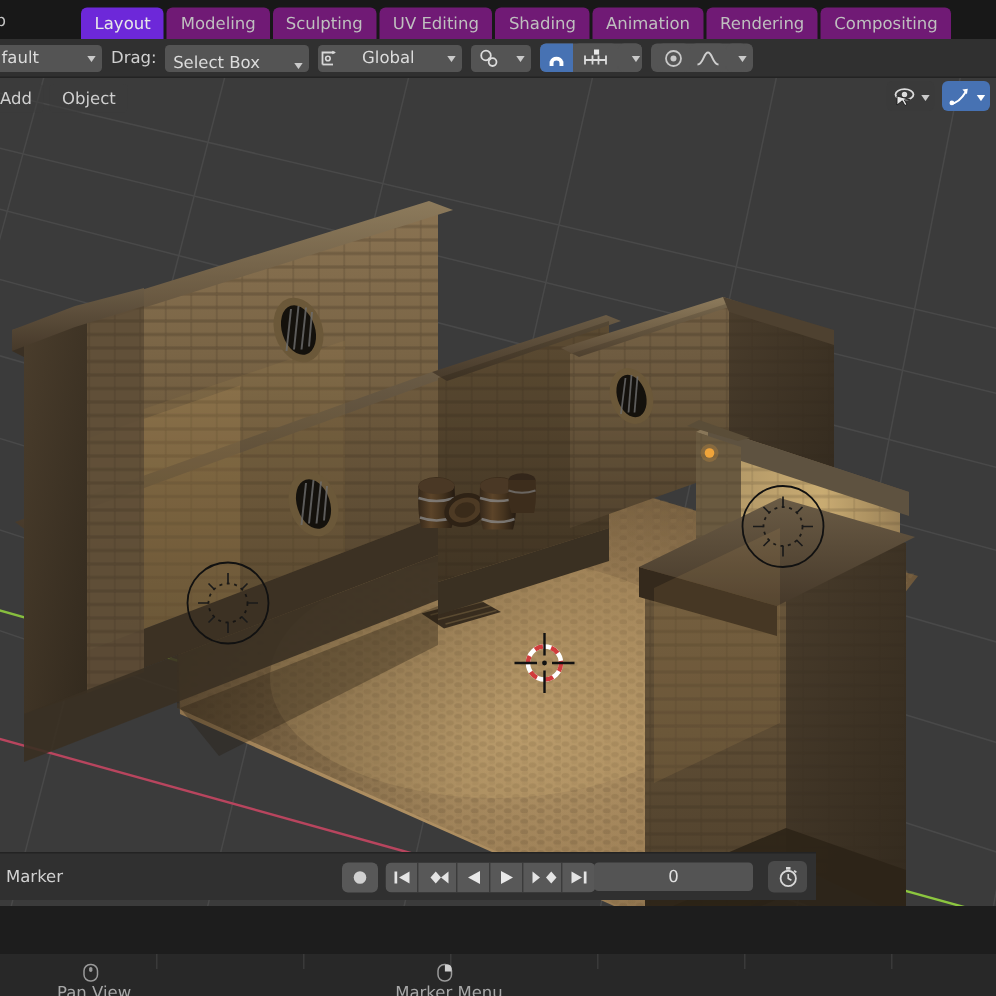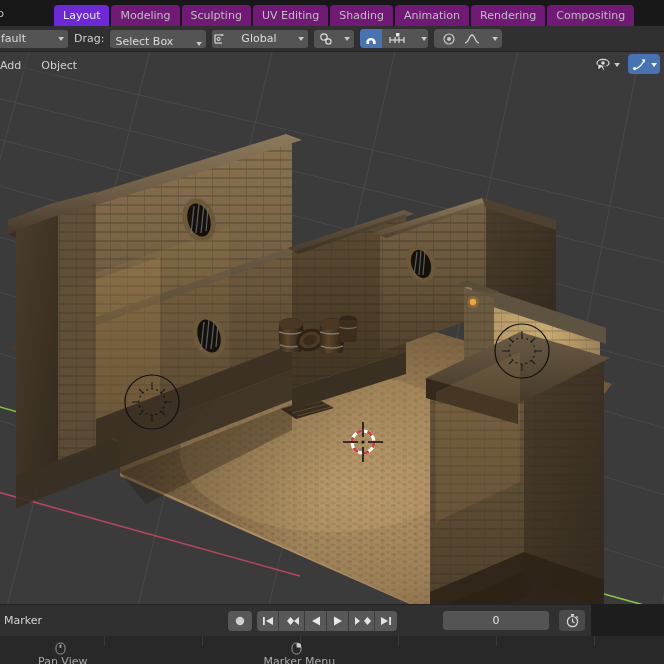--- a/index.html
+++ b/index.html
@@ -70,21 +70,21 @@
     position:absolute; right:4px; top:2px; display:flex; align-items:center; z-index:6;
   }
   .vbtn{
     height:20px; background:#3a3a3aee; border-radius:4px; display:flex;
     align-items:center; padding:0 4px; margin-left:5px;
   }
   .vbtn.blue{ background:#4772b3; }
 
   
   .timeline{
-    position:absolute; left:0; top:604px; width:591px; height:32px;
+    position:absolute; left:0; top:568px; width:544px; height:32px;
     background:#303030; display:flex; align-items:center;
     border-top:1px solid #232323;
   }
   .tl-label{ color:#d2d2d2; font-size:11px; margin-left:4px; }
   .playgrp{ position:absolute; left:228px; display:flex; align-items:center;}
   .pbtn{
     height:20px; min-width:22px; background:#585858; display:flex;
     align-items:center; justify-content:center; cursor:default;
     border-right:1px solid #3b3b3b;
   }

